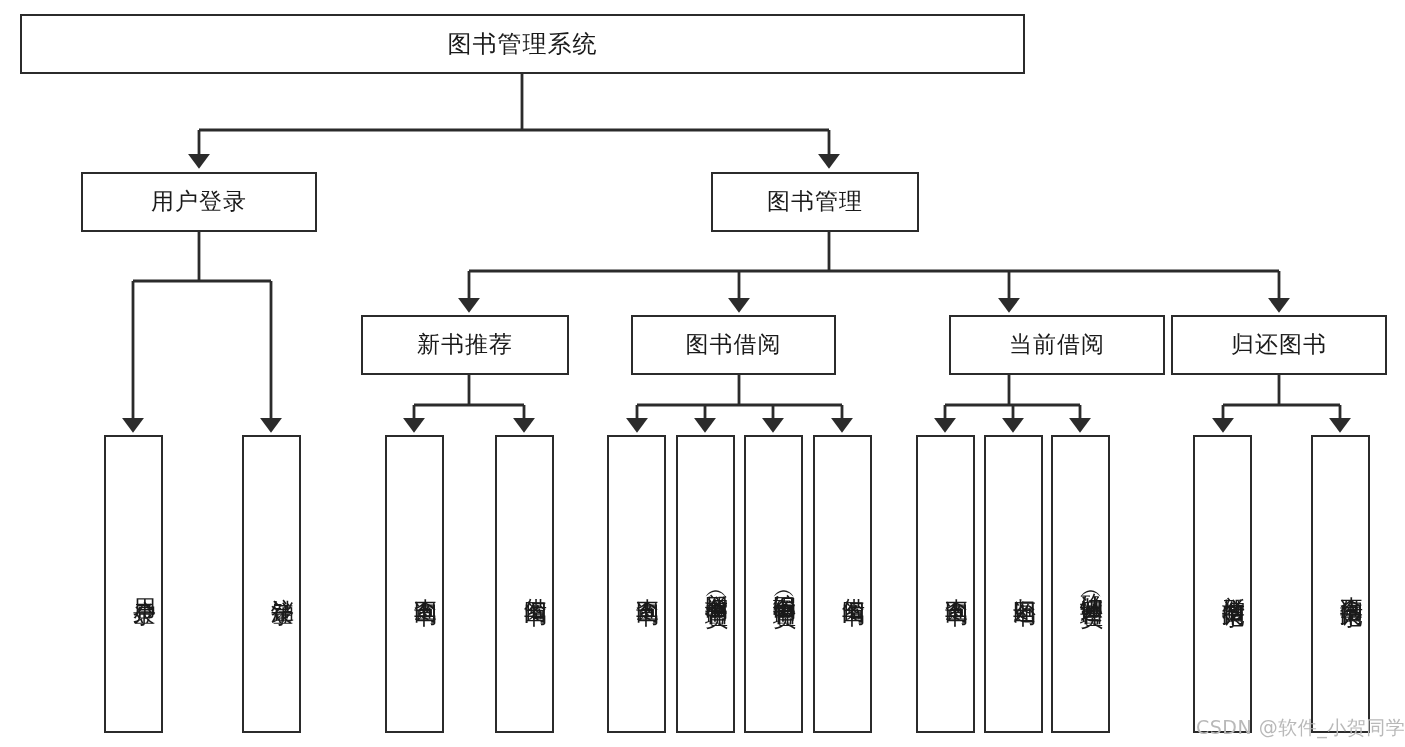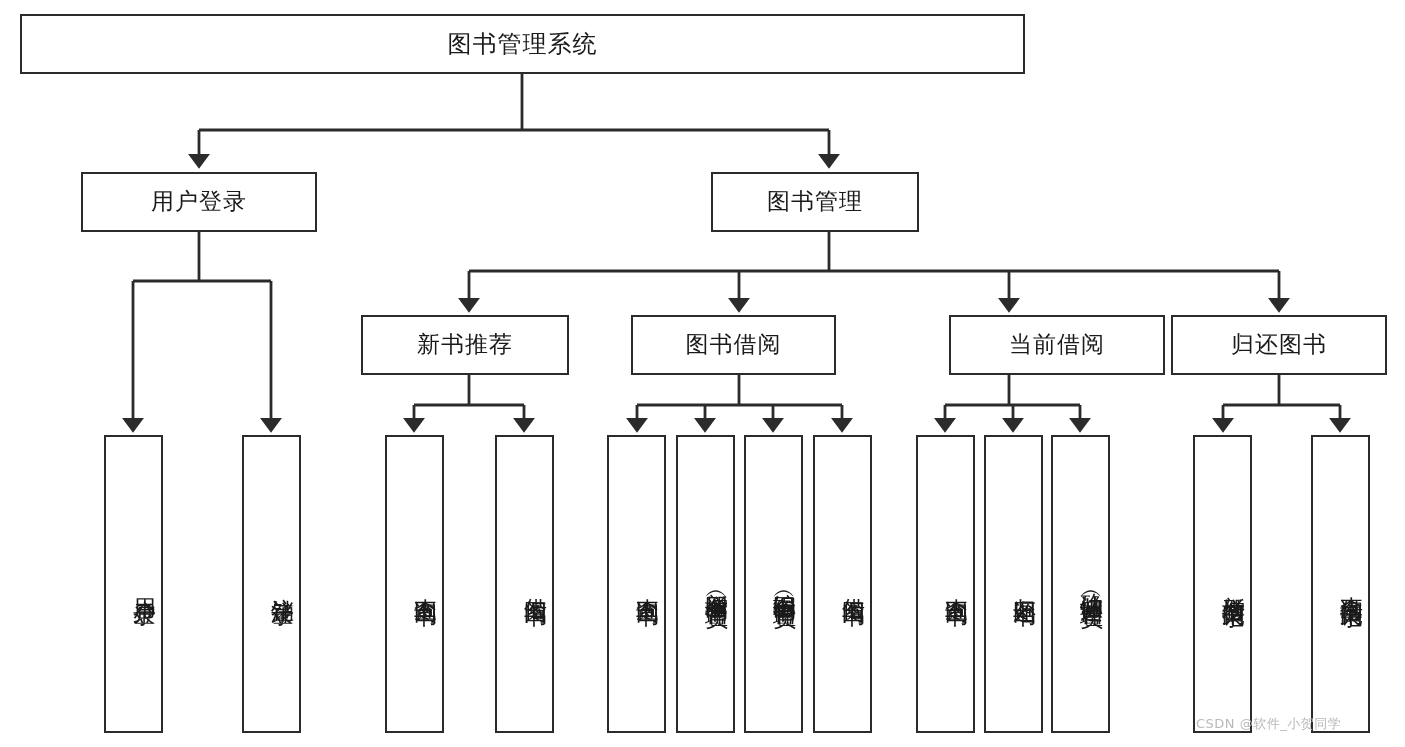--- a/index.html
+++ b/index.html
@@ -53,21 +53,21 @@
     justify-content: center;
   }
   .node.vert > .vtext {
     writing-mode: vertical-rl;
     text-orientation: upright;
     display: block;
     max-height: 100%;
   }
   .watermark {
     position: absolute;
-    font-size: 13px;
+    font-size: 19px;
     color: #b9b9b9;
     letter-spacing: 0.5px;
     white-space: nowrap;
     z-index: 3;
   }
 </style>
 </head>
 <body>
 
 <div id="canvas">

